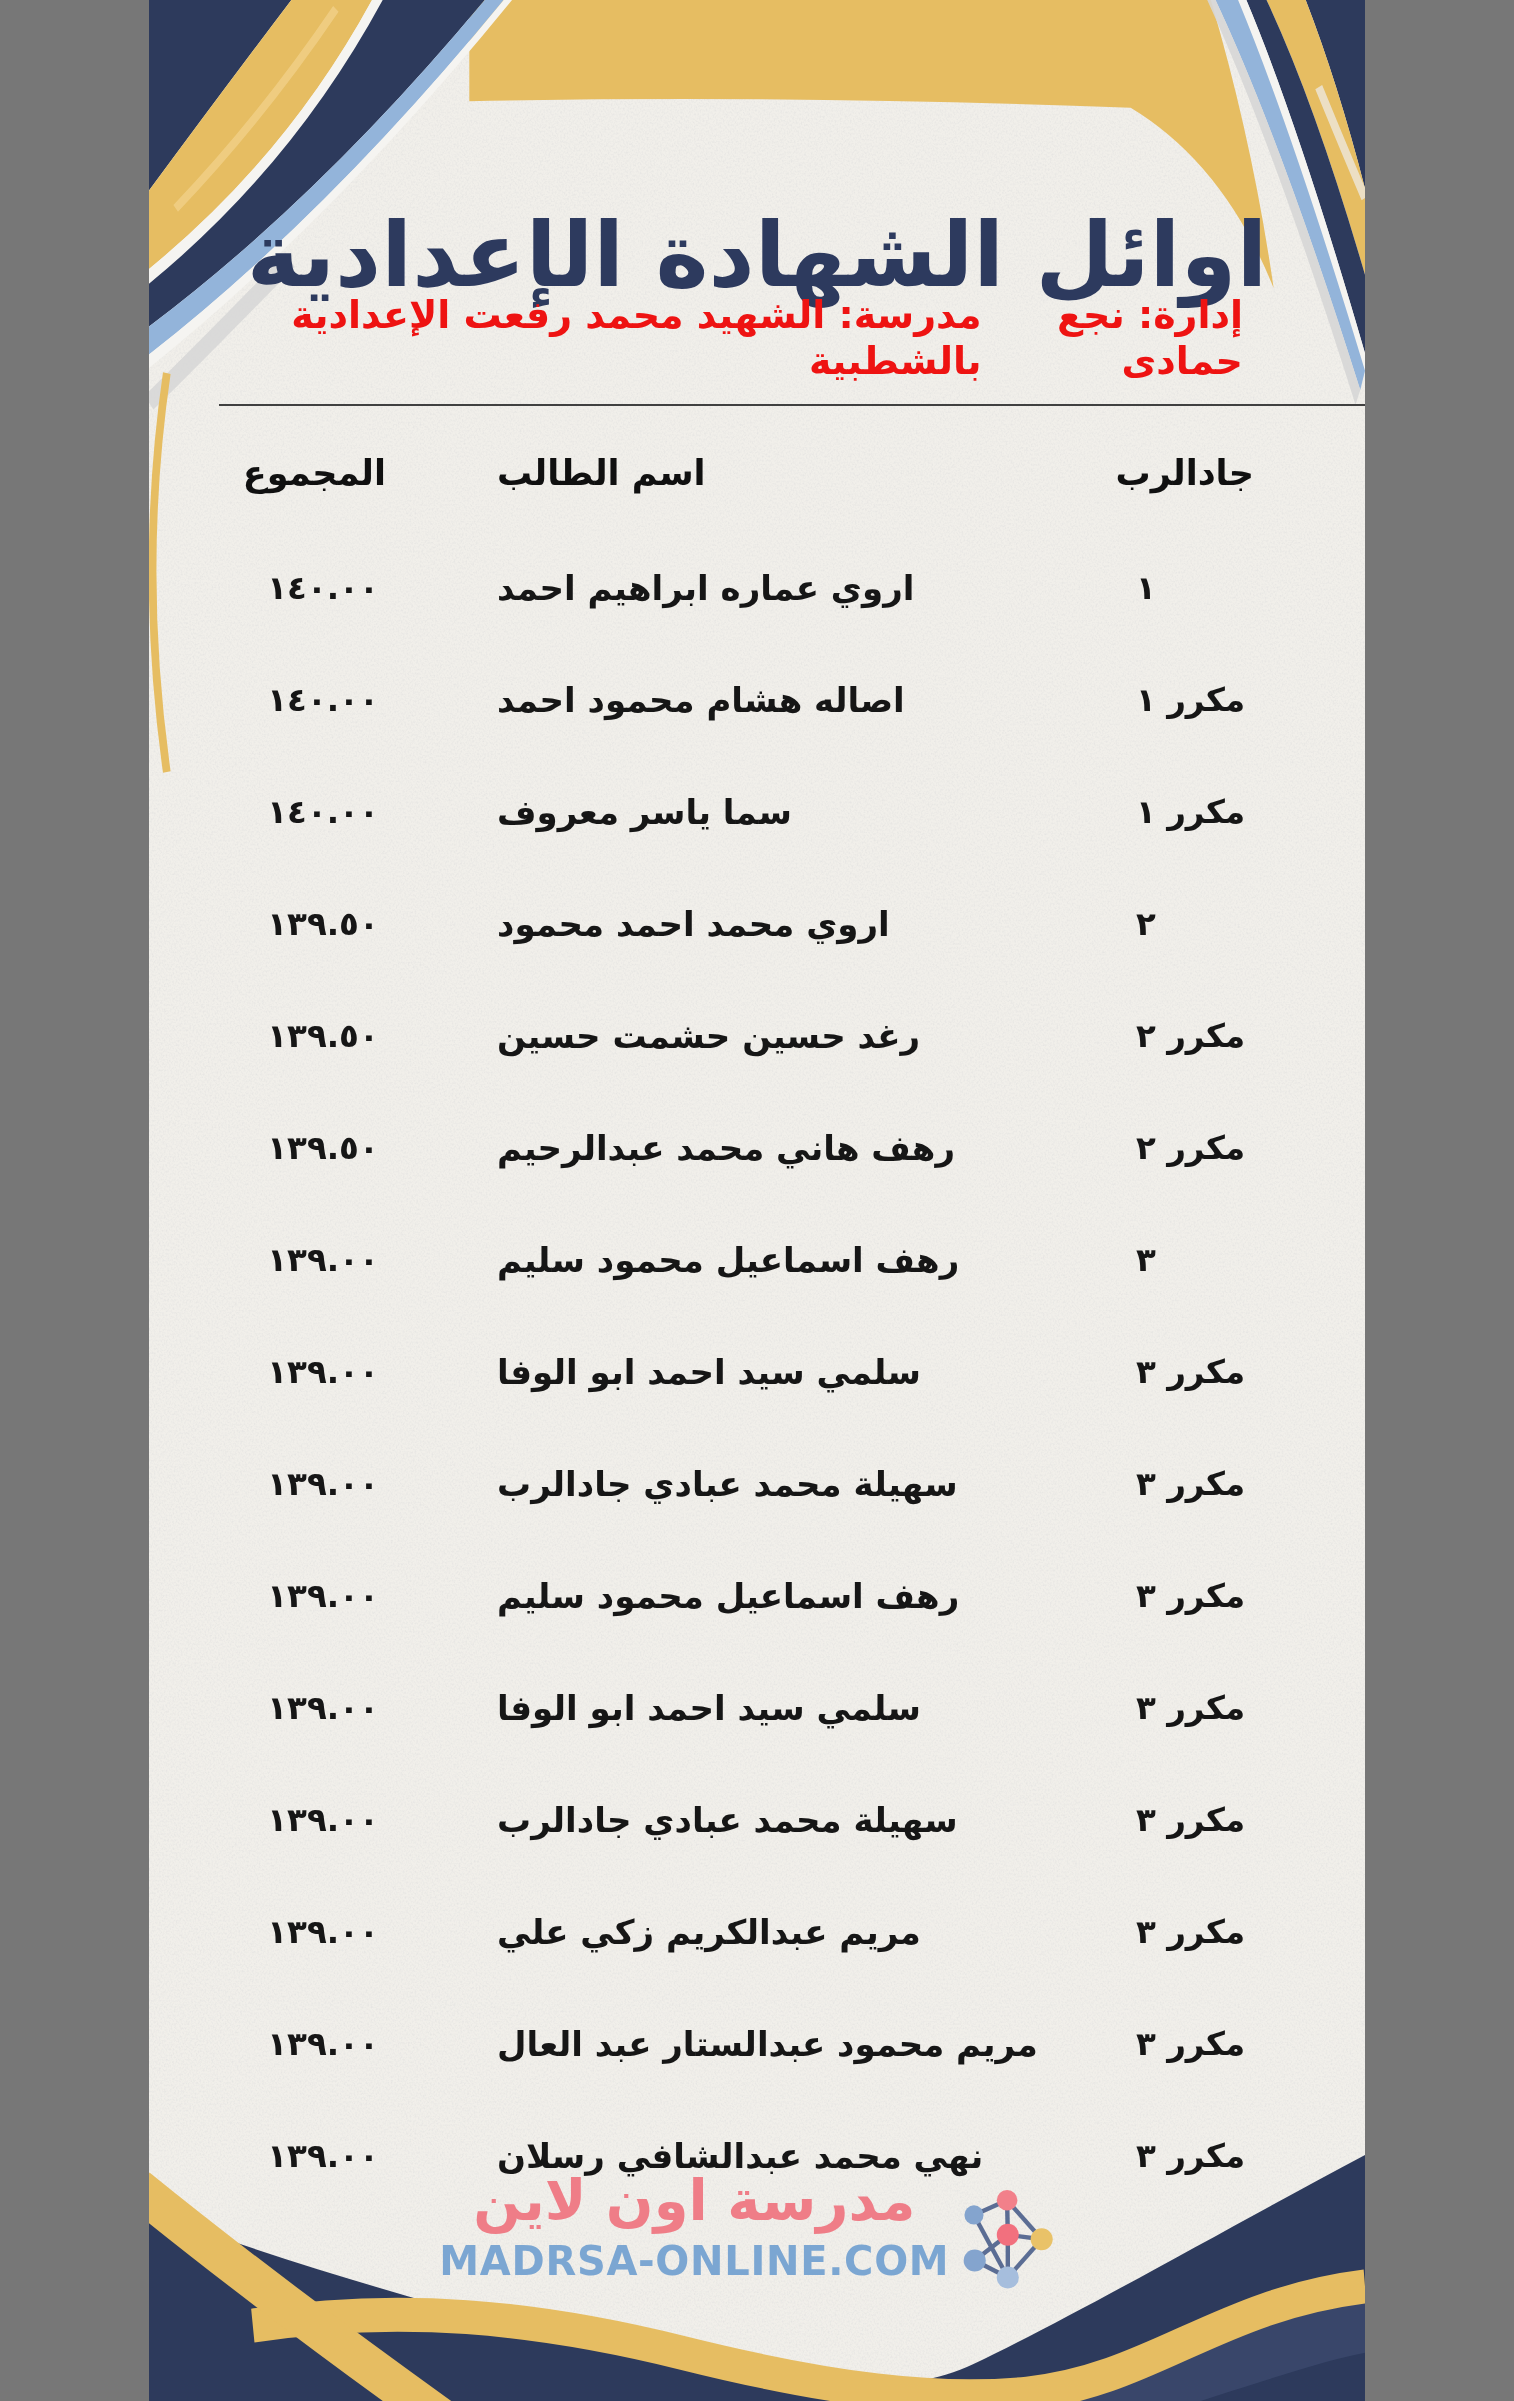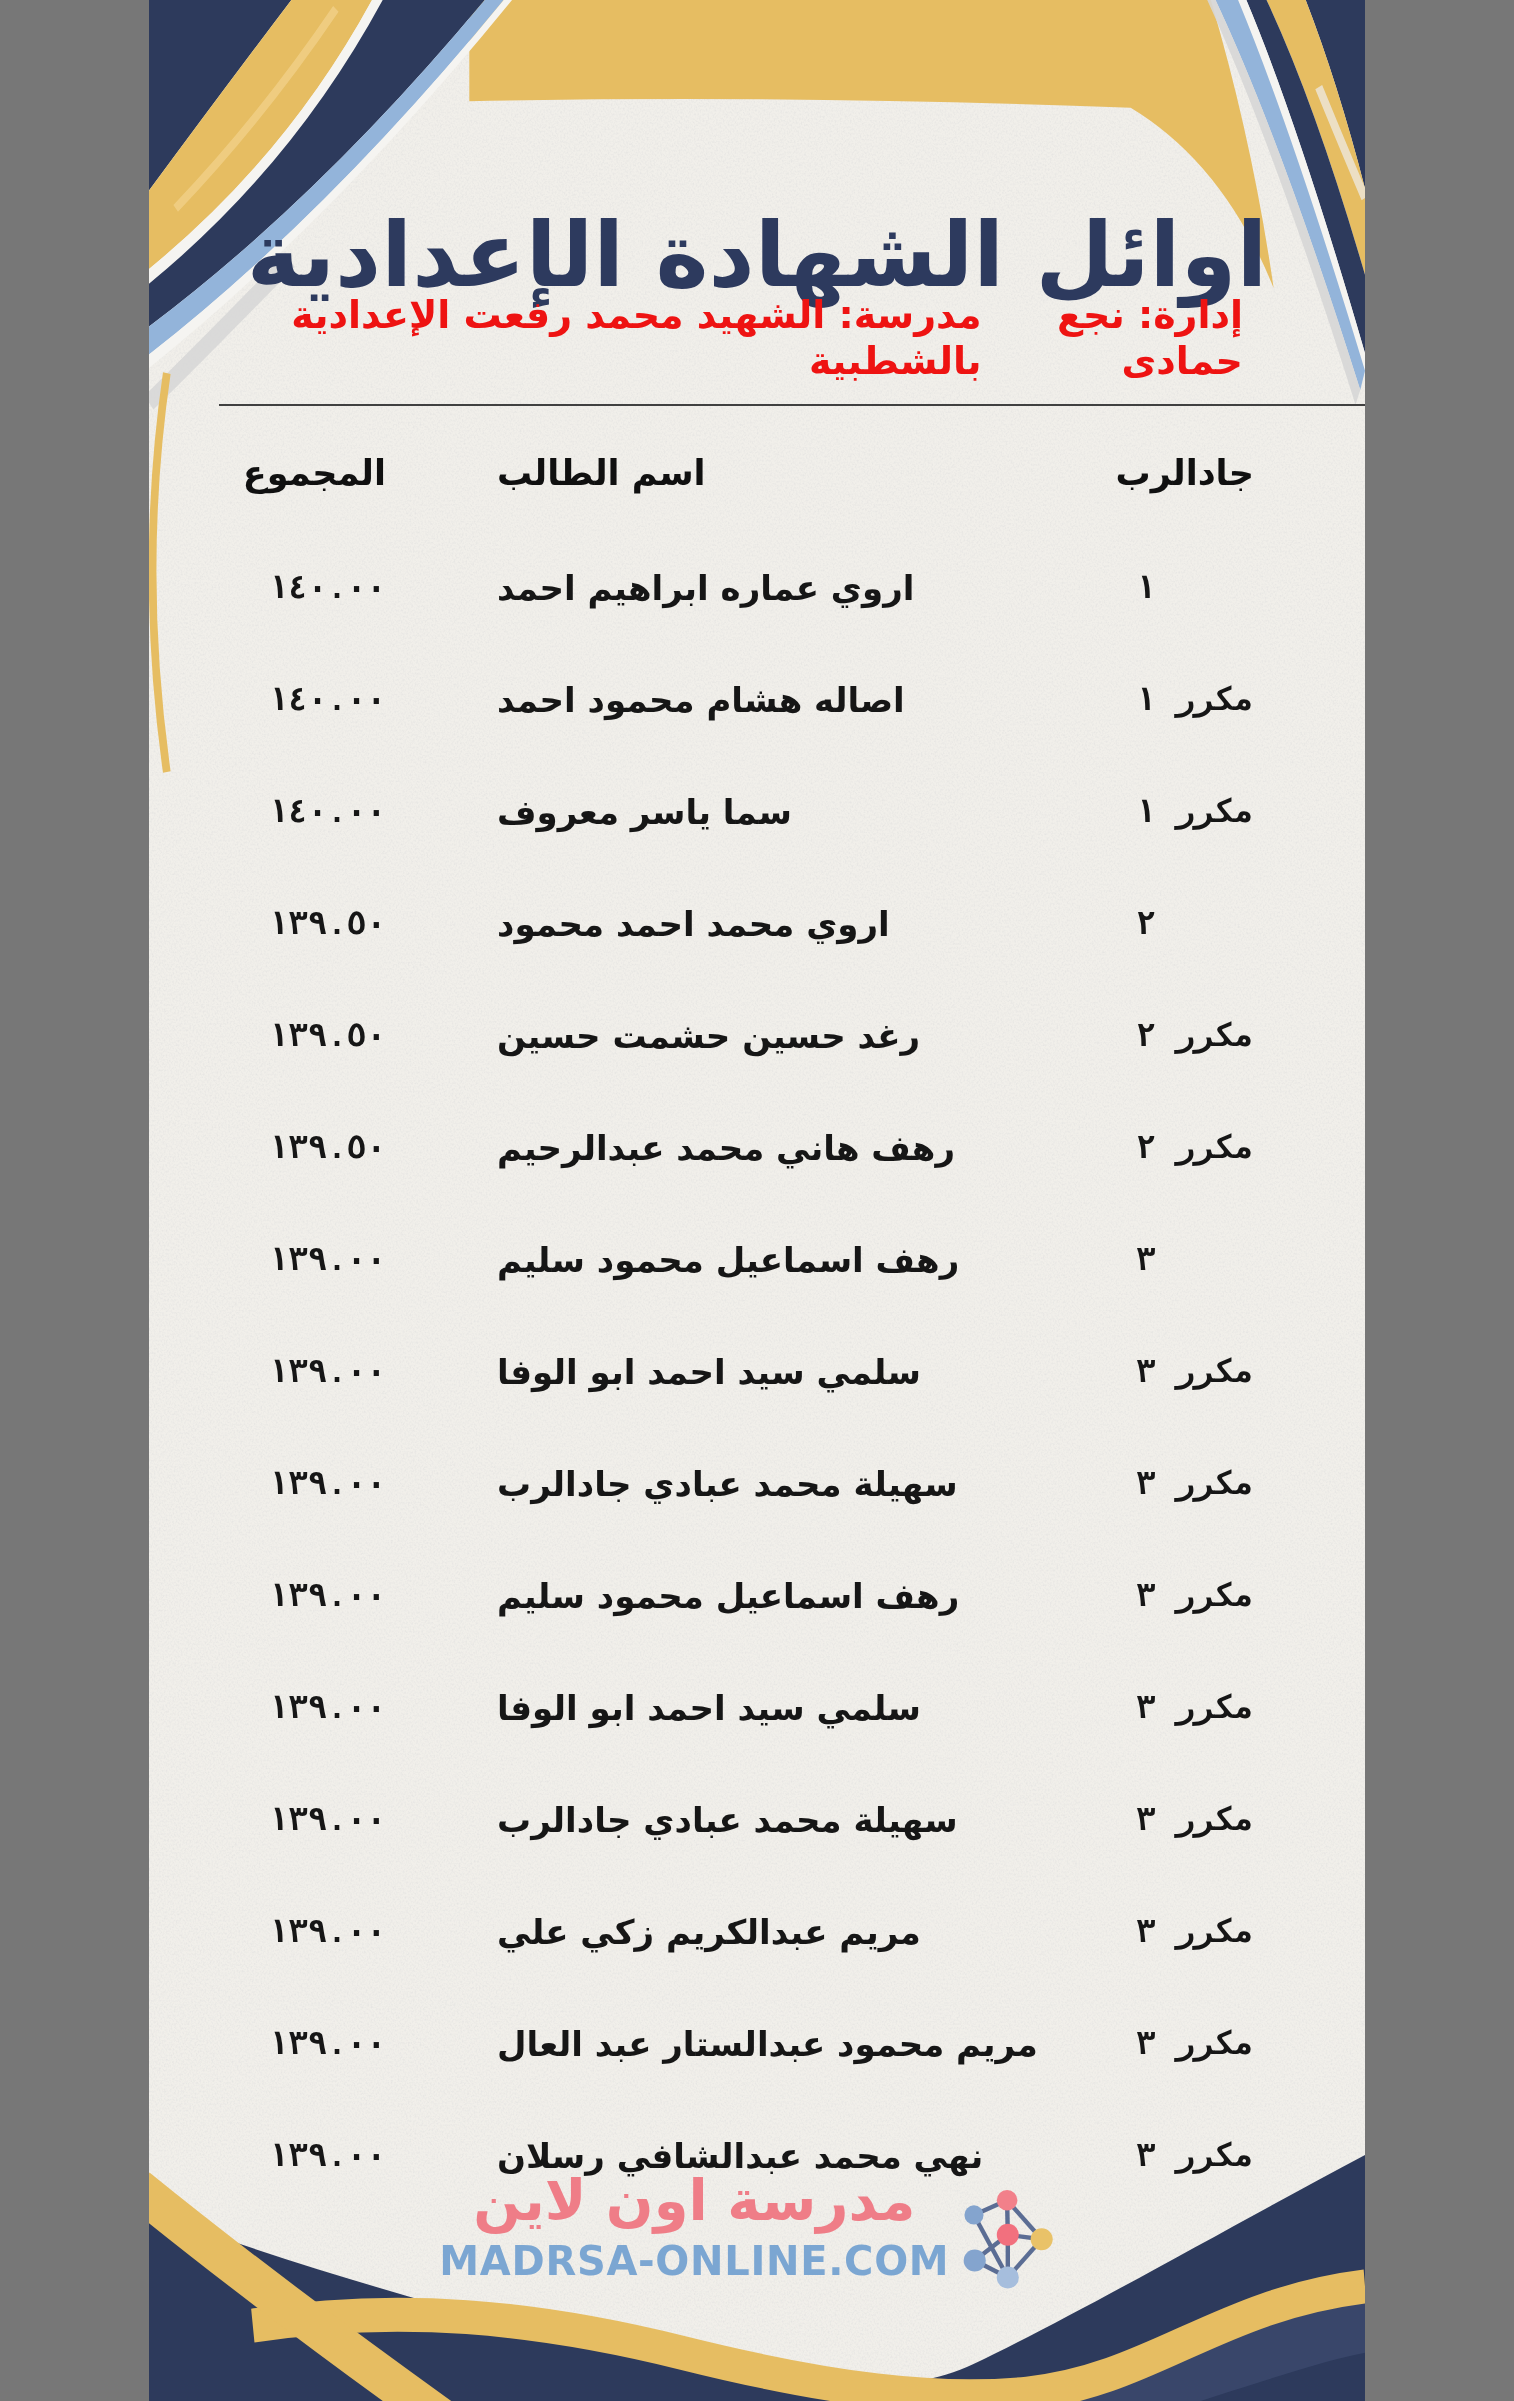--- a/index.html
+++ b/index.html
@@ -27,22 +27,22 @@
     position:absolute;top:404px;left:70px;width:1334px;height:0;
     border-top:2.2px solid #404040;
   }
 
   .results{position:absolute;top:414px;left:111px;right:111px;}
   .row{display:flex;align-items:center;}
   .thead{height:118px;font-size:35px;font-weight:bold;color:#101010;}
   .trow{height:112px;font-size:34px;font-weight:bold;color:#161616;}
   .c-rank{width:118px;text-align:left;white-space:nowrap;}
   .c-name{flex:1;text-align:left;padding-left:111px;white-space:nowrap;}
-  .c-total{width:126px;text-align:right;white-space:nowrap;}
-  .trow .c-rank,.trow .c-total{font-size:32.5px;font-family:Liberation Mono, monospace;}
+  .c-total{width:126px;text-align:center;white-space:nowrap;}
+  .trow .c-rank,.trow .c-total{font-size:32.5px;}
 
   .brand{
     position:absolute;top:2169px;left:0;right:12px;
     display:flex;justify-content:center;align-items:flex-start;gap:10.3px;
   }
   .brand-text{text-align:center;}
   .brand-ar{font-size:56px;font-weight:bold;color:#ef7d87;line-height:1.15;}
   .brand-en{direction:ltr;font-size:40px;font-weight:bold;color:#7ba6d2;letter-spacing:0.7px;margin-top:4.4px;}
   .brand-icon{margin-top:8.9px;}
 </style>

